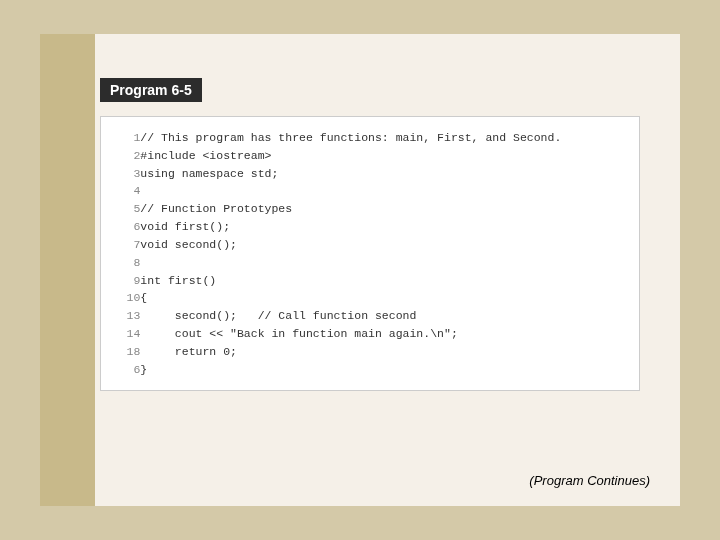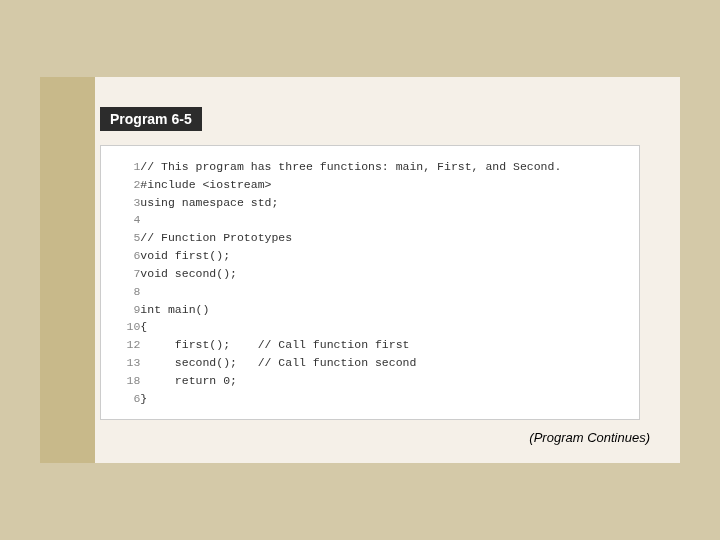--- a/index.html
+++ b/index.html
@@ -9,24 +9,24 @@
       height: 540px;
       background-color: #d4c9a8;
       display: flex;
       align-items: center;
       justify-content: center;
       font-family: Arial, sans-serif;
     }
 
     .slide-container {
       width: 640px;
-      height: 386px;
+      height: 472px;
       background-color: #f5f0e8;
       position: relative;
-      padding: 30px 40px;
+      padding: 44px 40px;
     }
 
     .left-bar {
       position: absolute;
       left: 0;
       top: 0;
       width: 55px;
       height: 100%;
       background-color: #c8b98a;
     }
@@ -131,33 +131,33 @@
             <tr>
               <td class="line-num">7</td>
               <td class="line-code">void second();</td>
             </tr>
             <tr>
               <td class="line-num">8</td>
               <td class="line-code"></td>
             </tr>
             <tr>
               <td class="line-num">9</td>
-              <td class="line-code">int main()</td>
+              <td class="line-code">int first()</td>
             </tr>
             <tr>
               <td class="line-num">10</td>
               <td class="line-code">{</td>
             </tr>
             <tr>
-              <td class="line-num">12</td>
-              <td class="line-code">     first();    // Call function first</td>
+              <td class="line-num">13</td>
+              <td class="line-code">     second();   // Call function second</td>
             </tr>
             <tr>
-              <td class="line-num">13</td>
-              <td class="line-code">     second();   // Call function second</td>
+              <td class="line-num">14</td>
+              <td class="line-code">     cout &lt;&lt; "Back in function main again.\n";</td>
             </tr>
             <tr>
               <td class="line-num">18</td>
               <td class="line-code">     return 0;</td>
             </tr>
             <tr>
               <td class="line-num">6</td>
               <td class="line-code">}</td>
             </tr>
           </tbody>

